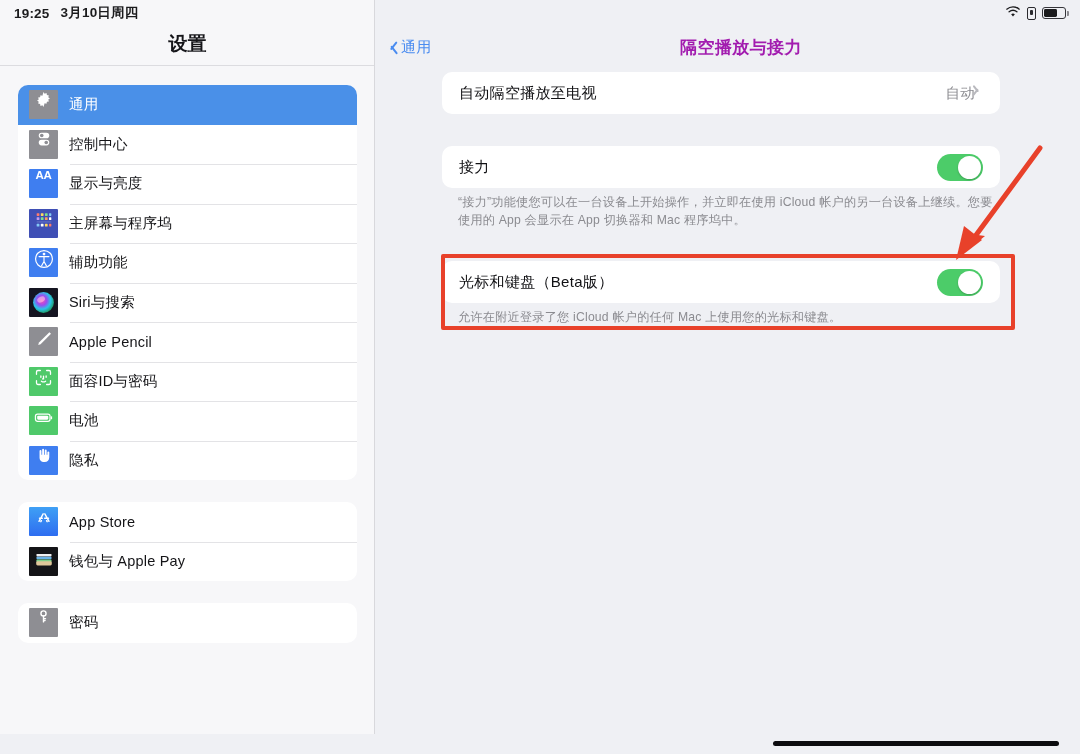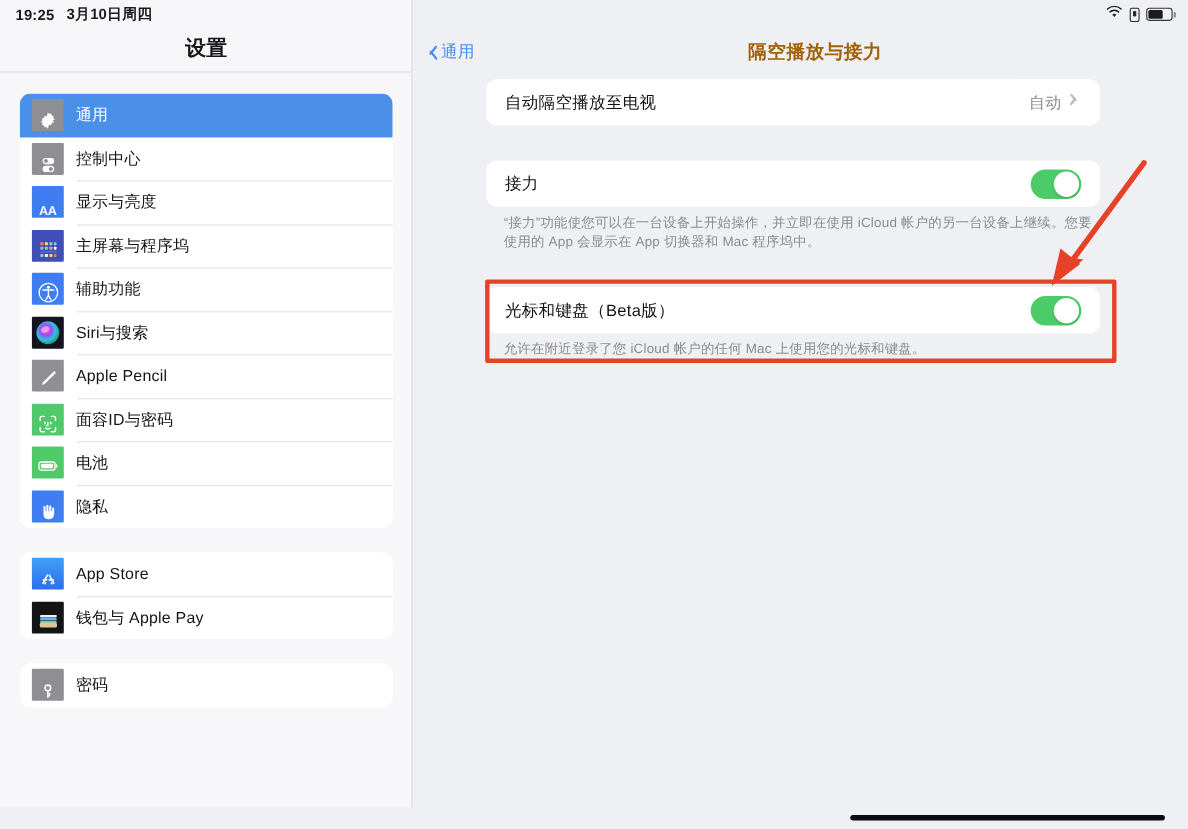--- a/index.html
+++ b/index.html
@@ -53,21 +53,21 @@
     content: ""; position: absolute; left: 52px; right: 0; top: 0;
     height: 1px; background: #e3e3e6;
   }
   .row.selected + .row::before { background: transparent; }
   .row-label {
     margin-left: 11px; font-size: 14.5px; color: #141417;
     white-space: nowrap; letter-spacing: .2px;
   }
   .icon {
     width: 29px; height: 29px; border-radius: 1px; flex: 0 0 29px;
-    position: relative; display: flex; align-items: flex-end; justify-content: center;
+    position: relative; display: flex; align-items: flex-start; justify-content: center;
     overflow: hidden;
   }
 
   
   .detail {
     position: absolute; left: 376px; top: 0; right: 0; height: 754px;
     background: #eff0f4;
   }
   .d-status {
     position: absolute; right: 14px; top: 0; height: 26px;
@@ -86,36 +86,36 @@
   .back-chevron::before, .back-chevron::after {
     content: ""; position: absolute; left: 3px; width: 2.4px; height: 9.5px;
     background: #4a8cf0; border-radius: 2px;
   }
   .back-chevron::before { top: 0.5px; transform: rotate(38deg); transform-origin: bottom center; }
   .back-chevron::after { top: 7.4px; transform: rotate(-38deg); transform-origin: top center; }
   .back-label { font-size: 15px; color: #4a8cf0; letter-spacing: .3px; }
   .nav-title {
     position: absolute; left: 0; top: 0; width: 704px; height: 42px;
     display: flex; align-items: center; justify-content: center;
-    font-size: 17px; font-weight: 700; color: #a16207; letter-spacing: .4px; padding-left: 26px;
+    font-size: 17px; font-weight: 700; color: #a21caf; letter-spacing: .4px; padding-left: 26px;
   }
 
   .content { position: absolute; left: 0; top: 72px; width: 704px; bottom: 0; }
   .card {
     margin: 0 80px 0 66px; background: #ffffff; border-radius: 10px;
   }
   .card-row {
     position: relative; display: flex; align-items: center;
     height: 42px; padding: 0 17px;
   }
   .card-row-title {
     font-size: 15px; color: #111114; font-weight: 400; letter-spacing: .3px;
   }
   .card-row-right {
-    margin-left: auto; display: flex; align-items: flex-start; gap: 10px;
+    margin-left: auto; display: flex; align-items: flex-start; gap: 0;
   }
   .card-row-value { font-size: 14.5px; color: #8b8b90; letter-spacing: .3px; }
   .chev {
     width: 8px; height: 13px; position: relative; flex: 0 0 8px;
   }
   .chev::before, .chev::after {
     content: ""; position: absolute; left: 2px; width: 1.8px; height: 7.5px;
     background: #b9b9be; border-radius: 2px;
   }
   .chev::before { top: 0px; transform: rotate(-38deg); transform-origin: bottom center; }

